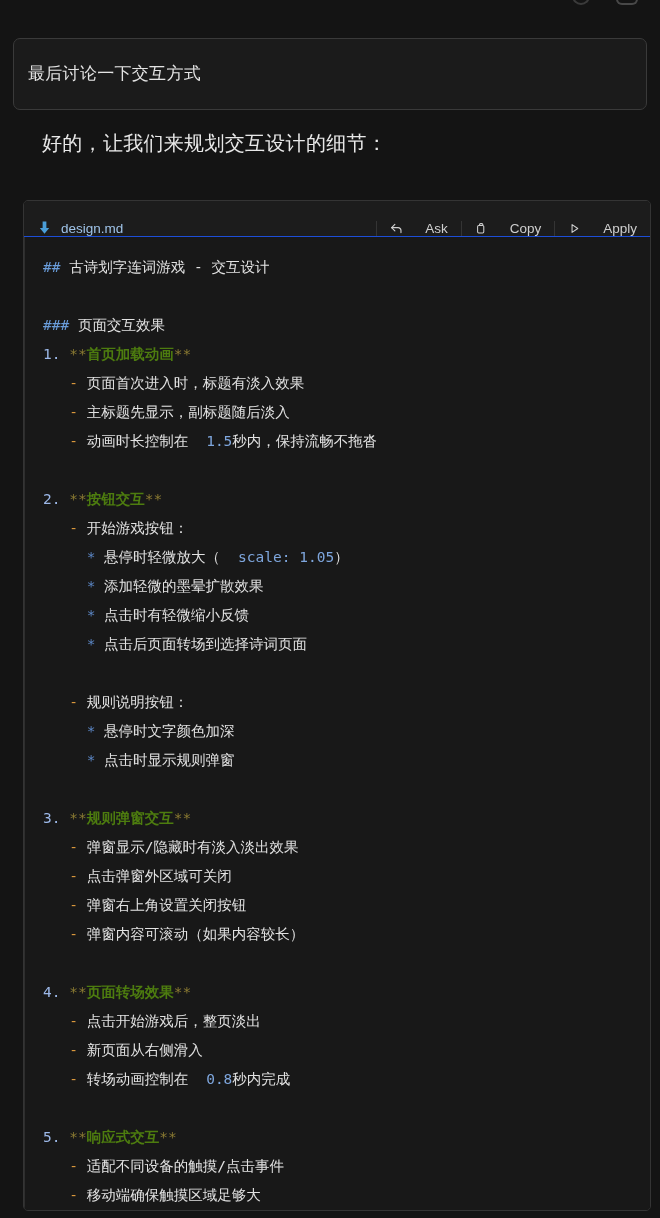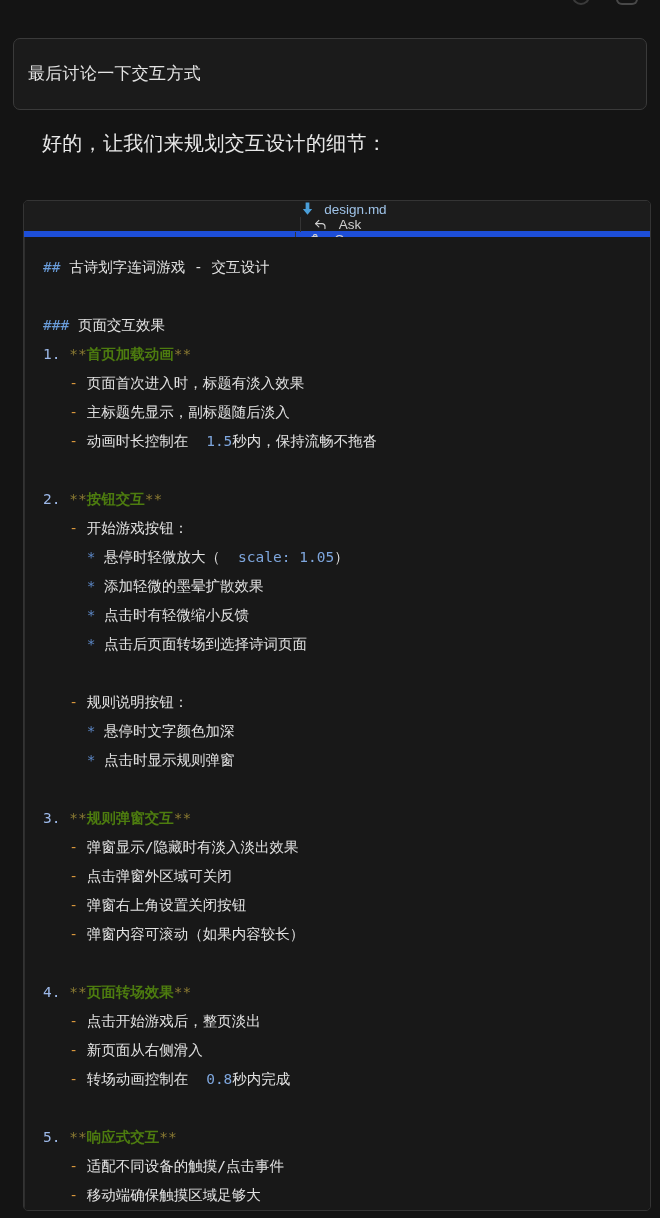--- a/index.html
+++ b/index.html
@@ -88,24 +88,23 @@
     height: 1011px;
     border: 1px solid #343434;
     border-radius: 5px;
     background: #181818;
     overflow: hidden;
   }
 
   .code-header {
     height: 36px;
     display: flex;
-    align-items: center;
-    border-bottom: 6px solid #1d4ed8;
+    align-items: flex-end;
+    border-bottom: 1px solid #1d4ed8;
     background: #1c1c1c;
-    flex-direction: column;
   }
   .code-file {
     flex: 1;
     display: flex;
     align-items: center;
     gap: 9px;
     padding-left: 13px;
     min-width: 0;
   }
   .md-icon {
@@ -118,21 +117,21 @@
     font-size: 13.5px;
     color: #9fc3e8;
     white-space: nowrap;
     overflow: hidden;
     text-overflow: ellipsis;
   }
 
   .hdr-btn {
     display: flex;
     align-items: center;
-    gap: 12px;
+    gap: 22px;
     padding: 0 13px;
     border-left: 1px solid #343434;
     color: #cfcfcf;
     font-size: 13.5px;
     cursor: pointer;
     user-select: none;
     white-space: nowrap;
   }
   .hdr-btn svg { flex: 0 0 auto; display: block; }
 

